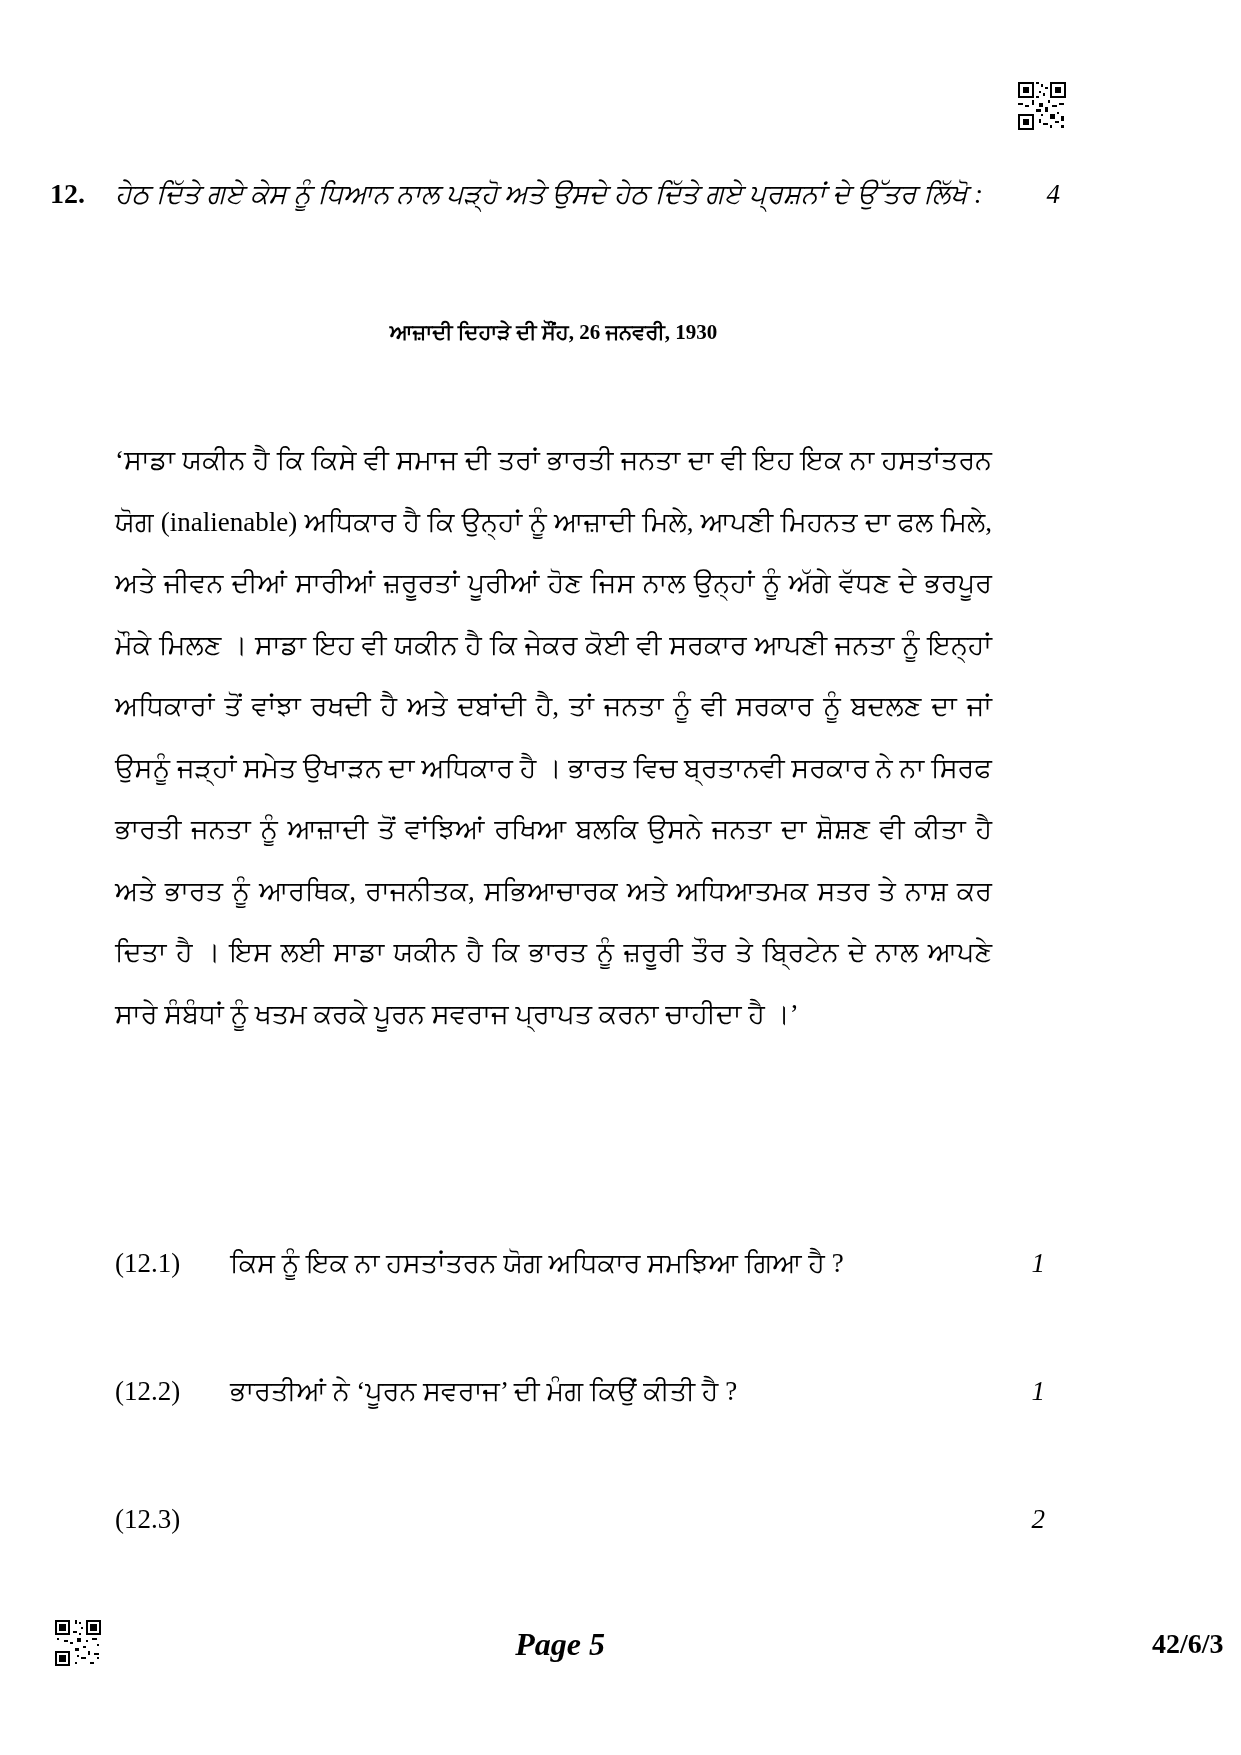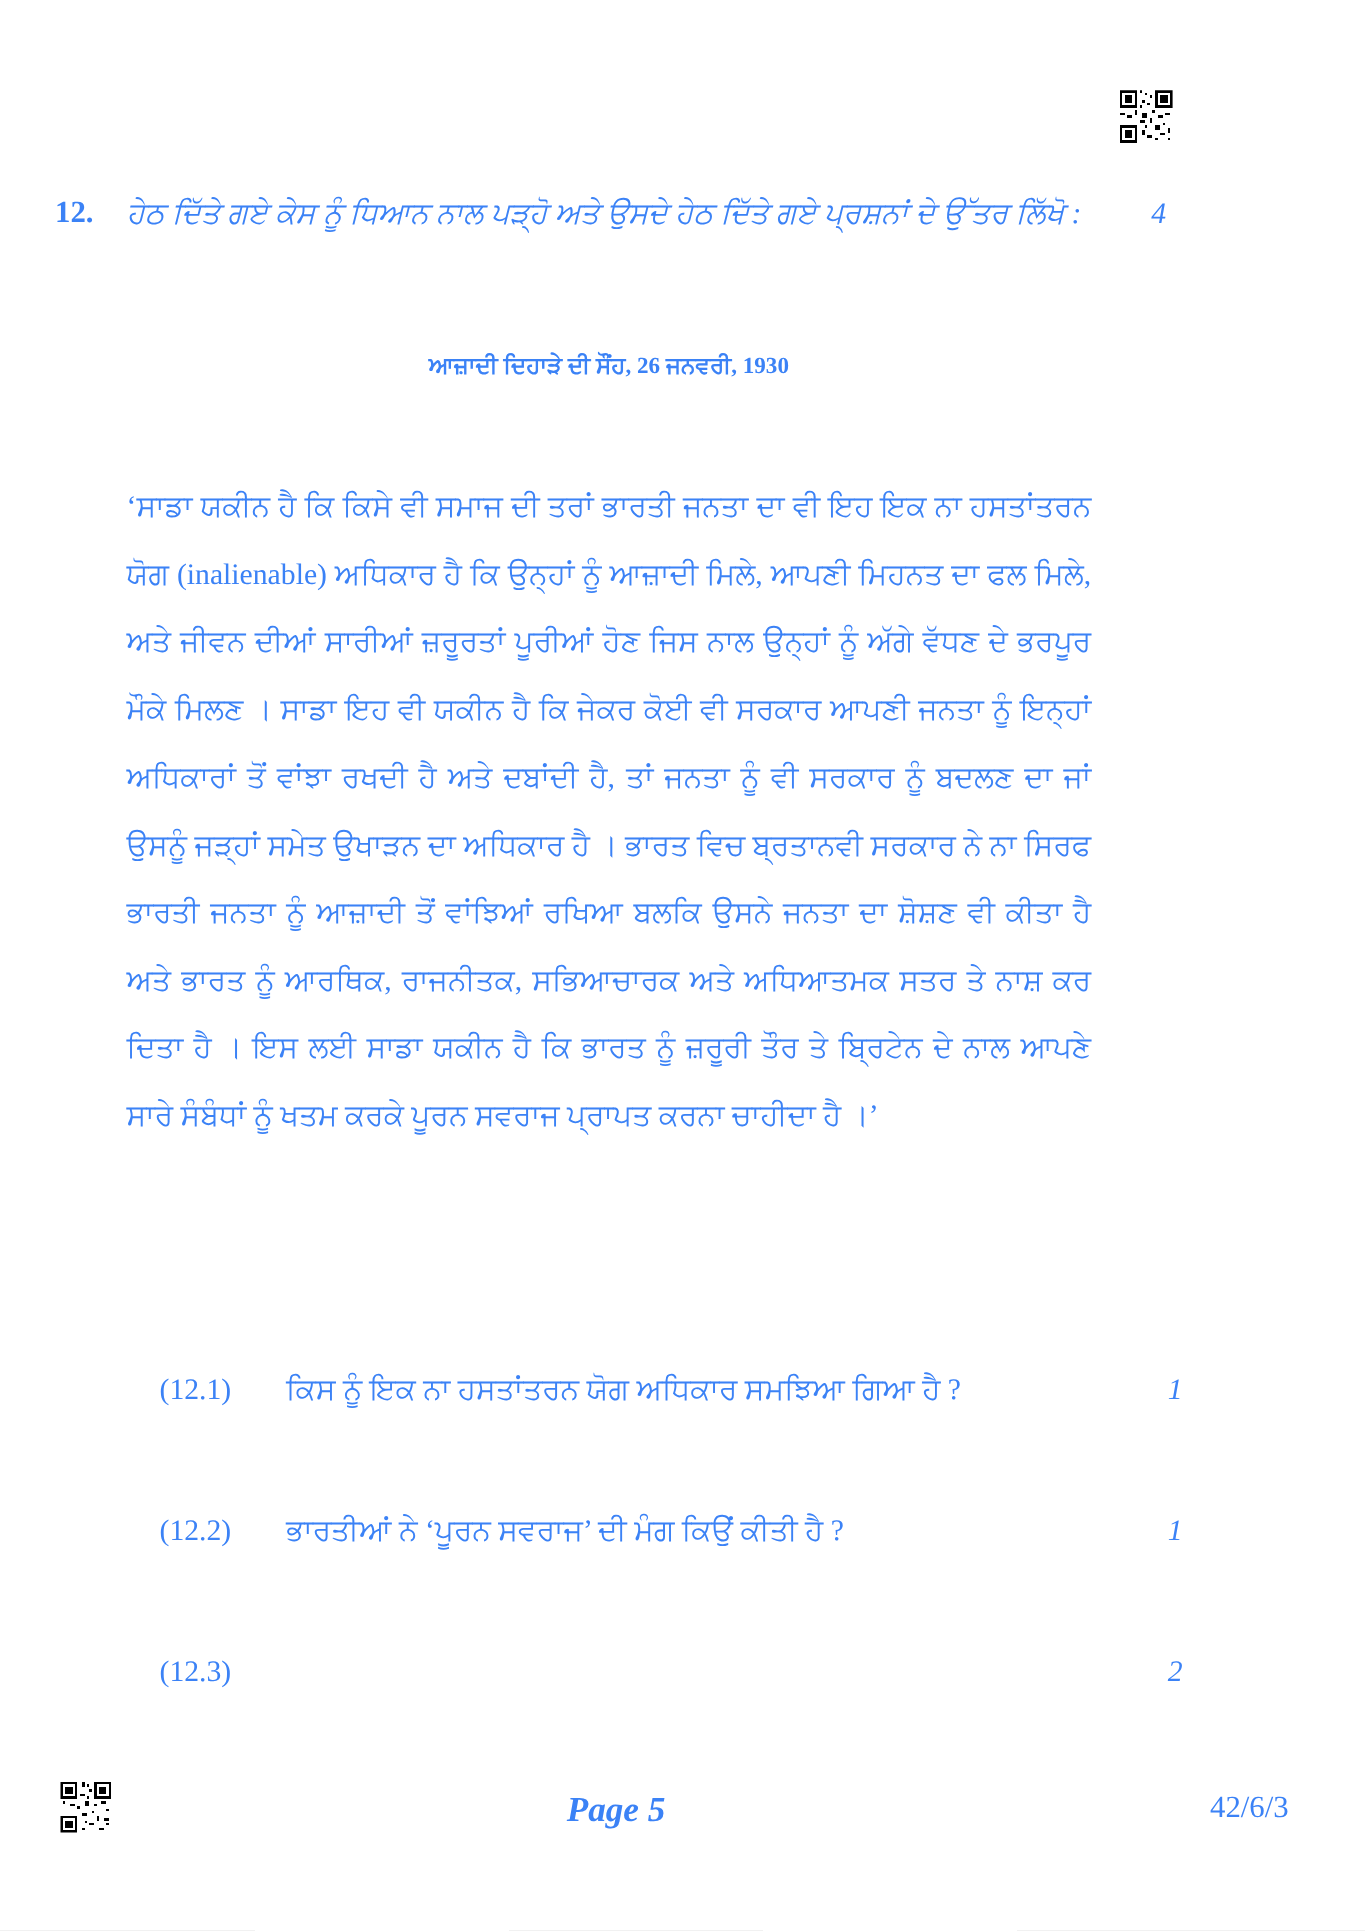--- a/index.html
+++ b/index.html
@@ -1,21 +1,21 @@
 <!DOCTYPE html>
 <html><head>
 <meta charset="utf-8">
 <style>
   html,body { margin:0; padding:0; background:#e8e8e8; }
   .page {
     position:relative;
     width:1241px; height:1755px;
     margin:0 auto;
     background:#ffffff;
-    color:#3b82f6;
+    color:#000000;
     font-family:"Liberation Serif","DejaVu Sans",serif;
     overflow:hidden;
   }
   .qr { position:absolute; }
   .qr-top { top:82px; left:1018px; width:48px; height:48px; }
   .qr-bottom { top:1620px; left:55px; width:46px; height:46px; }
 
   .intro-block {
     position:absolute; top:163px; left:50px; width:1010px;
     display:flex; align-items:flex-start;
@@ -33,42 +33,42 @@
     position:absolute; top:312px; left:115px; width:877px;
     text-align:center; font-weight:bold; font-size:21px; line-height:40px;
   }
 
   .passage {
     position:absolute; top:430px; left:115px; width:877px;
     font-size:27px; line-height:61.5px;
     text-align:justify; text-align-last:left;
   }
 
-  .subq-list { position:absolute; top:1232px; left:65px; width:1010px; }
+  .subq-list { position:absolute; top:1232px; left:35px; width:1010px; }
   .subq-row { display:flex; align-items:flex-start; margin-bottom:66px; }
   .sub-label {
     width:195px; padding-left:80px; box-sizing:border-box; flex:none;
     font-size:27px; line-height:62px;
   }
   .sub-text {
     width:745px; flex:none;
     font-size:27px; line-height:62px;
     text-align:justify; text-align-last:left;
   }
   .subq-row.twoline .sub-text { line-height:78px; }
   .sub-marks { margin-left:auto; align-self:flex-end; }
 
   .footer-page {
     position:absolute; top:1626px; left:0; width:1120px;
     text-align:center;
     font-weight:bold; font-style:italic; font-size:32px;
   }
   .footer-code {
-    position:absolute; top:1628px; left:1100px;
-    font-weight:normal; font-size:28px;
+    position:absolute; top:1628px; left:1152px;
+    font-weight:bold; font-size:28px;
   }
 </style>
 </head>
 <body>
 
 <div class="page">
 
   <div class="qr qr-top">
     <svg viewBox="0 0 21 21" width="48" height="48" shape-rendering="crispEdges">
       <rect x="0" y="0" width="21" height="21" fill="#fff"></rect>

